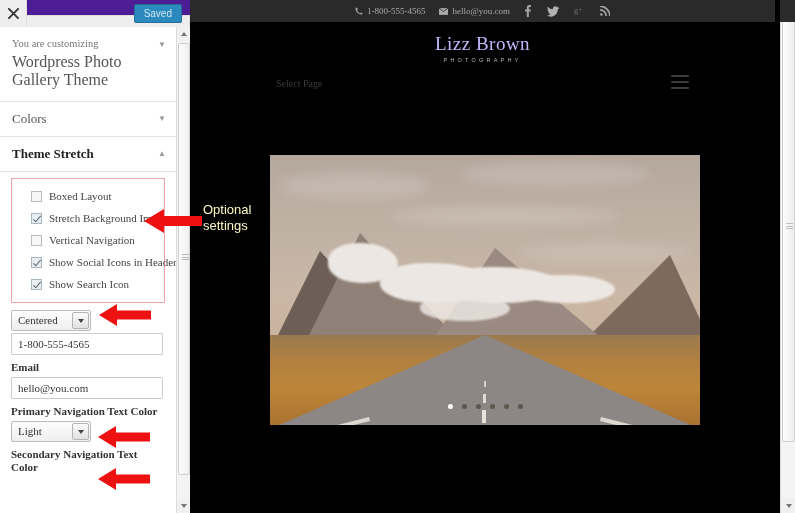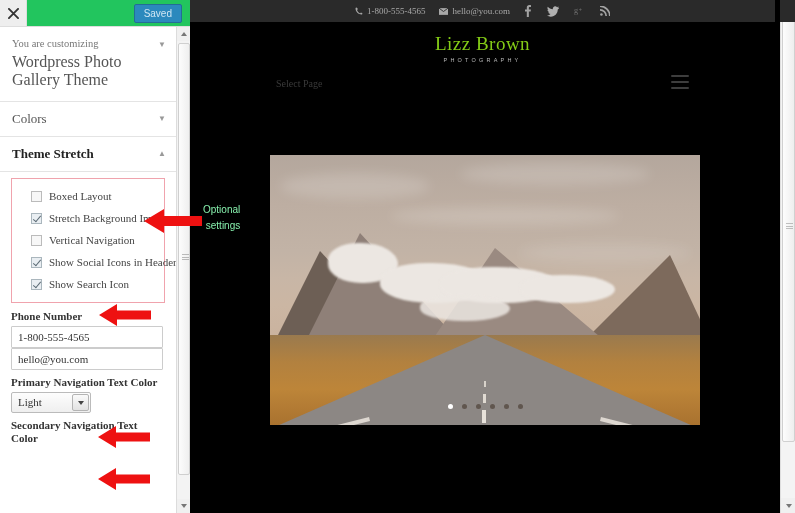--- a/index.html
+++ b/index.html
@@ -21,22 +21,22 @@
     position: absolute;
     left: 0; top: 0;
     width: 190px; height: 513px;
     background: #eee;
     border-right: 1px solid #ddd;
     z-index: 5;
   }
   #customizer-header {
     position: absolute;
     left: 0; top: 0;
-    width: 190px; height: 27px;
-    background: #22c55e;
+    width: 190px; height: 16px;
+    background: #4c1d95;
     border-bottom: 1px solid #ddd;
   }
   #close-btn {
     position: absolute;
     left: 0; top: 0;
     width: 27px; height: 26px;
     background: #eee;
     border-right: 1px solid #ddd;
     display: flex; align-items: center; justify-content: center;
     cursor: pointer;
@@ -297,21 +297,21 @@
     background: #000;
   }
   #site-logo {
     position: absolute;
     left: 0; right: 0; top: 11px;
     text-align: center;
   }
   #logo-name {
     font-family: "Liberation Serif", serif;
     font-size: 19px;
-    color: #84cc16;
+    color: #c4b5fd;
     letter-spacing: .5px;
     line-height: 22px;
   }
   #logo-sub {
     font-family: "Liberation Sans", sans-serif;
     font-size: 5.5px;
     color: #b9b9b9;
     letter-spacing: 3.2px;
     margin-top: 2px;
   }
@@ -464,27 +464,26 @@
 
   
   .arrow {
     position: absolute;
     z-index: 30;
     pointer-events: none;
   }
   #annot-text {
     position: absolute;
     left: 203px; top: 202px;
-    color: #86efac;
+    color: #fef9c3;
     font-family: "Liberation Sans", sans-serif;
-    font-size: 10px;
+    font-size: 13px;
     line-height: 16px;
     z-index: 30;
     pointer-events: none;
-    text-align: right;
   }
 </style>
 </head>
 <body>
 
 <div id="app">
 
   <div id="preview">
 
     <div id="site-topbar">
@@ -643,24 +642,28 @@
             <div class="cb-row">
               <span class="cb-box checked"></span>
               <span class="cb-label">Show Social Icons in Header</span>
             </div>
             <div class="cb-row">
               <span class="cb-box checked"></span>
               <span class="cb-label">Show Search Icon</span>
             </div>
           </div>
 
-
-          <div class="field-label">Phone Number</div>
+          <div class="sel">
+            <span class="selval">Centered</span>
+            <span class="arrowbox"></span>
+          </div>
+
           <input class="txtinput" type="text" value="1-800-555-4565" style="">
 
+          <div class="field-label">Email</div>
           <input class="txtinput" type="text" value="hello@you.com" style="">
 
           <div class="field-label">Primary Navigation Text Color</div>
           <div class="sel">
             <span class="selval">Light</span>
             <span class="arrowbox"></span>
           </div>
 
           <div class="field-label">Secondary Navigation Text Color</div>
 

